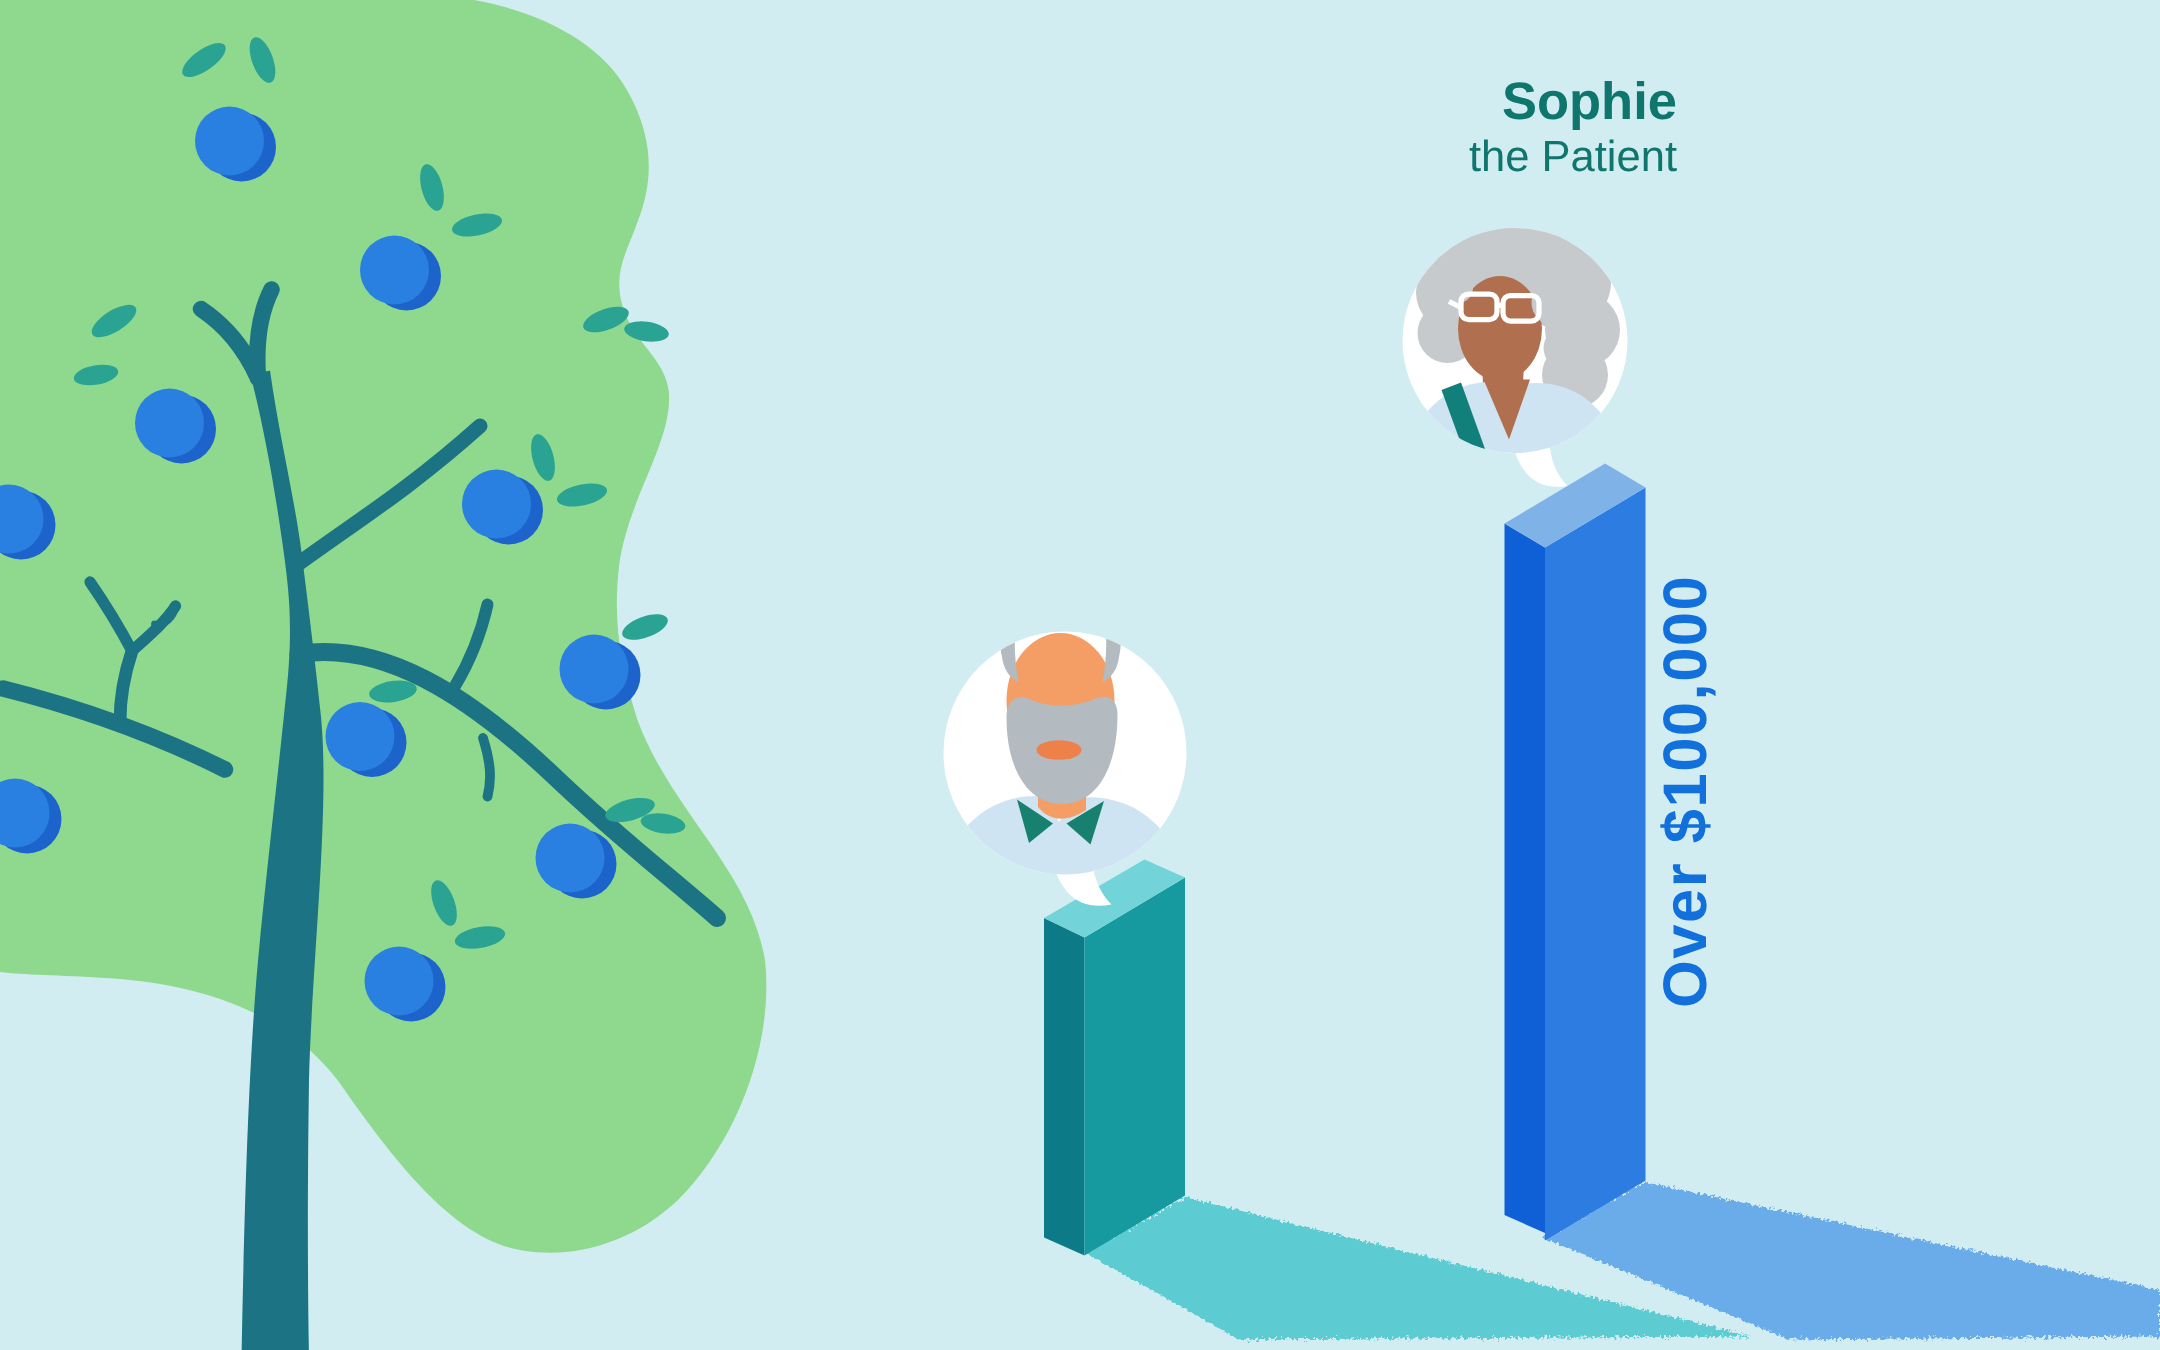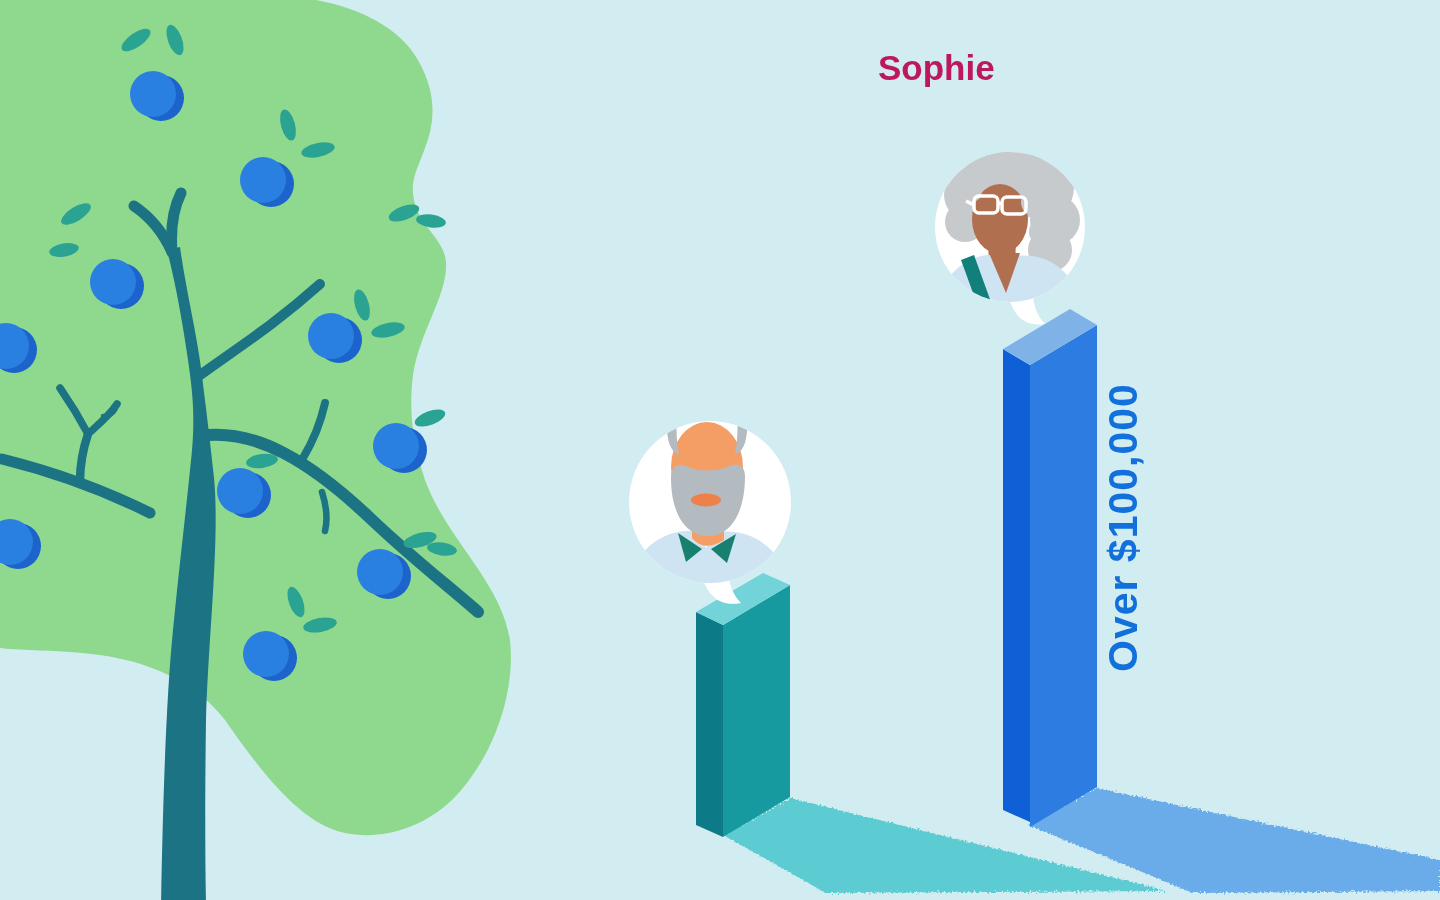--- a/index.html
+++ b/index.html
@@ -1,19 +1,19 @@
 <!DOCTYPE html>
 <html><head>
 <meta charset="utf-8">
 <style>
   html,body{margin:0;padding:0;background:#d2edf1;}
   .stage{position:relative;width:1440px;height:900px;overflow:hidden;
          background:#d2edf1;font-family:"Liberation Sans",sans-serif;}
   .stage svg{position:absolute;left:0;top:0;}
-  .person-label{position:absolute;text-align:left;color:#be185d;}
+  .person-label{position:absolute;text-align:right;color:#0f766e;}
   .person-label .name{font-size:35px;font-weight:700;line-height:40px;}
   .person-label .subtitle{font-size:29px;font-weight:400;line-height:34px;}
   .label-luc{left:554px;top:318px;width:260px;}
   .label-sophie{left:878px;top:48px;width:240px;}
   .value-label{position:absolute;left:1100px;top:360px;height:336px;width:52px;
                writing-mode:vertical-rl;transform:rotate(180deg);
                text-align:center;font-size:41px;font-weight:700;
                color:#1170dc;white-space:nowrap;letter-spacing:1px;}
 </style>
 </head>
@@ -184,17 +184,18 @@
         <path d="M998,203 L1002,204"></path>
         <path d="M974,205 L966,201"></path>
       </g>
     </g>
   </g>
 </svg>
 
 
   <div class="person-label label-sophie">
     <div class="name">Sophie</div>
+    <div class="subtitle">the Patient</div>
   </div>
 
   <div class="value-label">Over $100,000</div>
 
 </div>
 
 </body></html>

